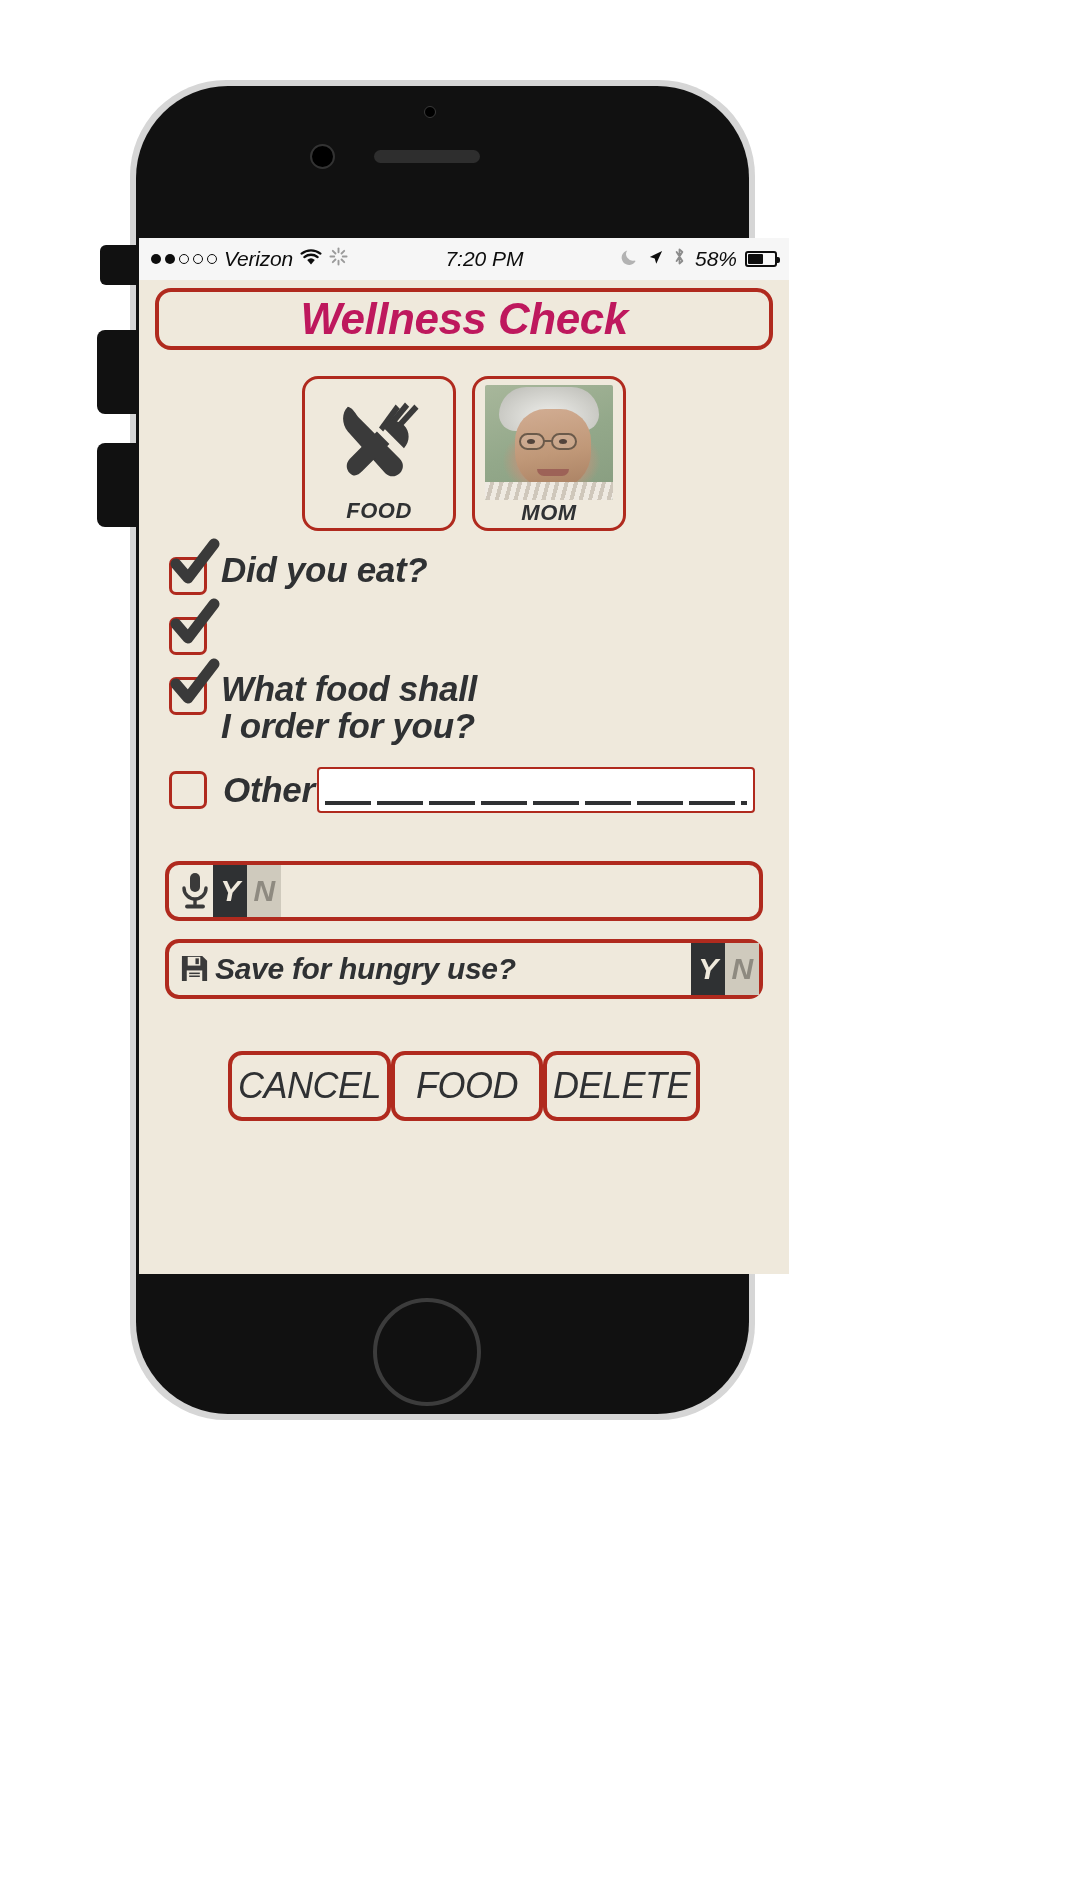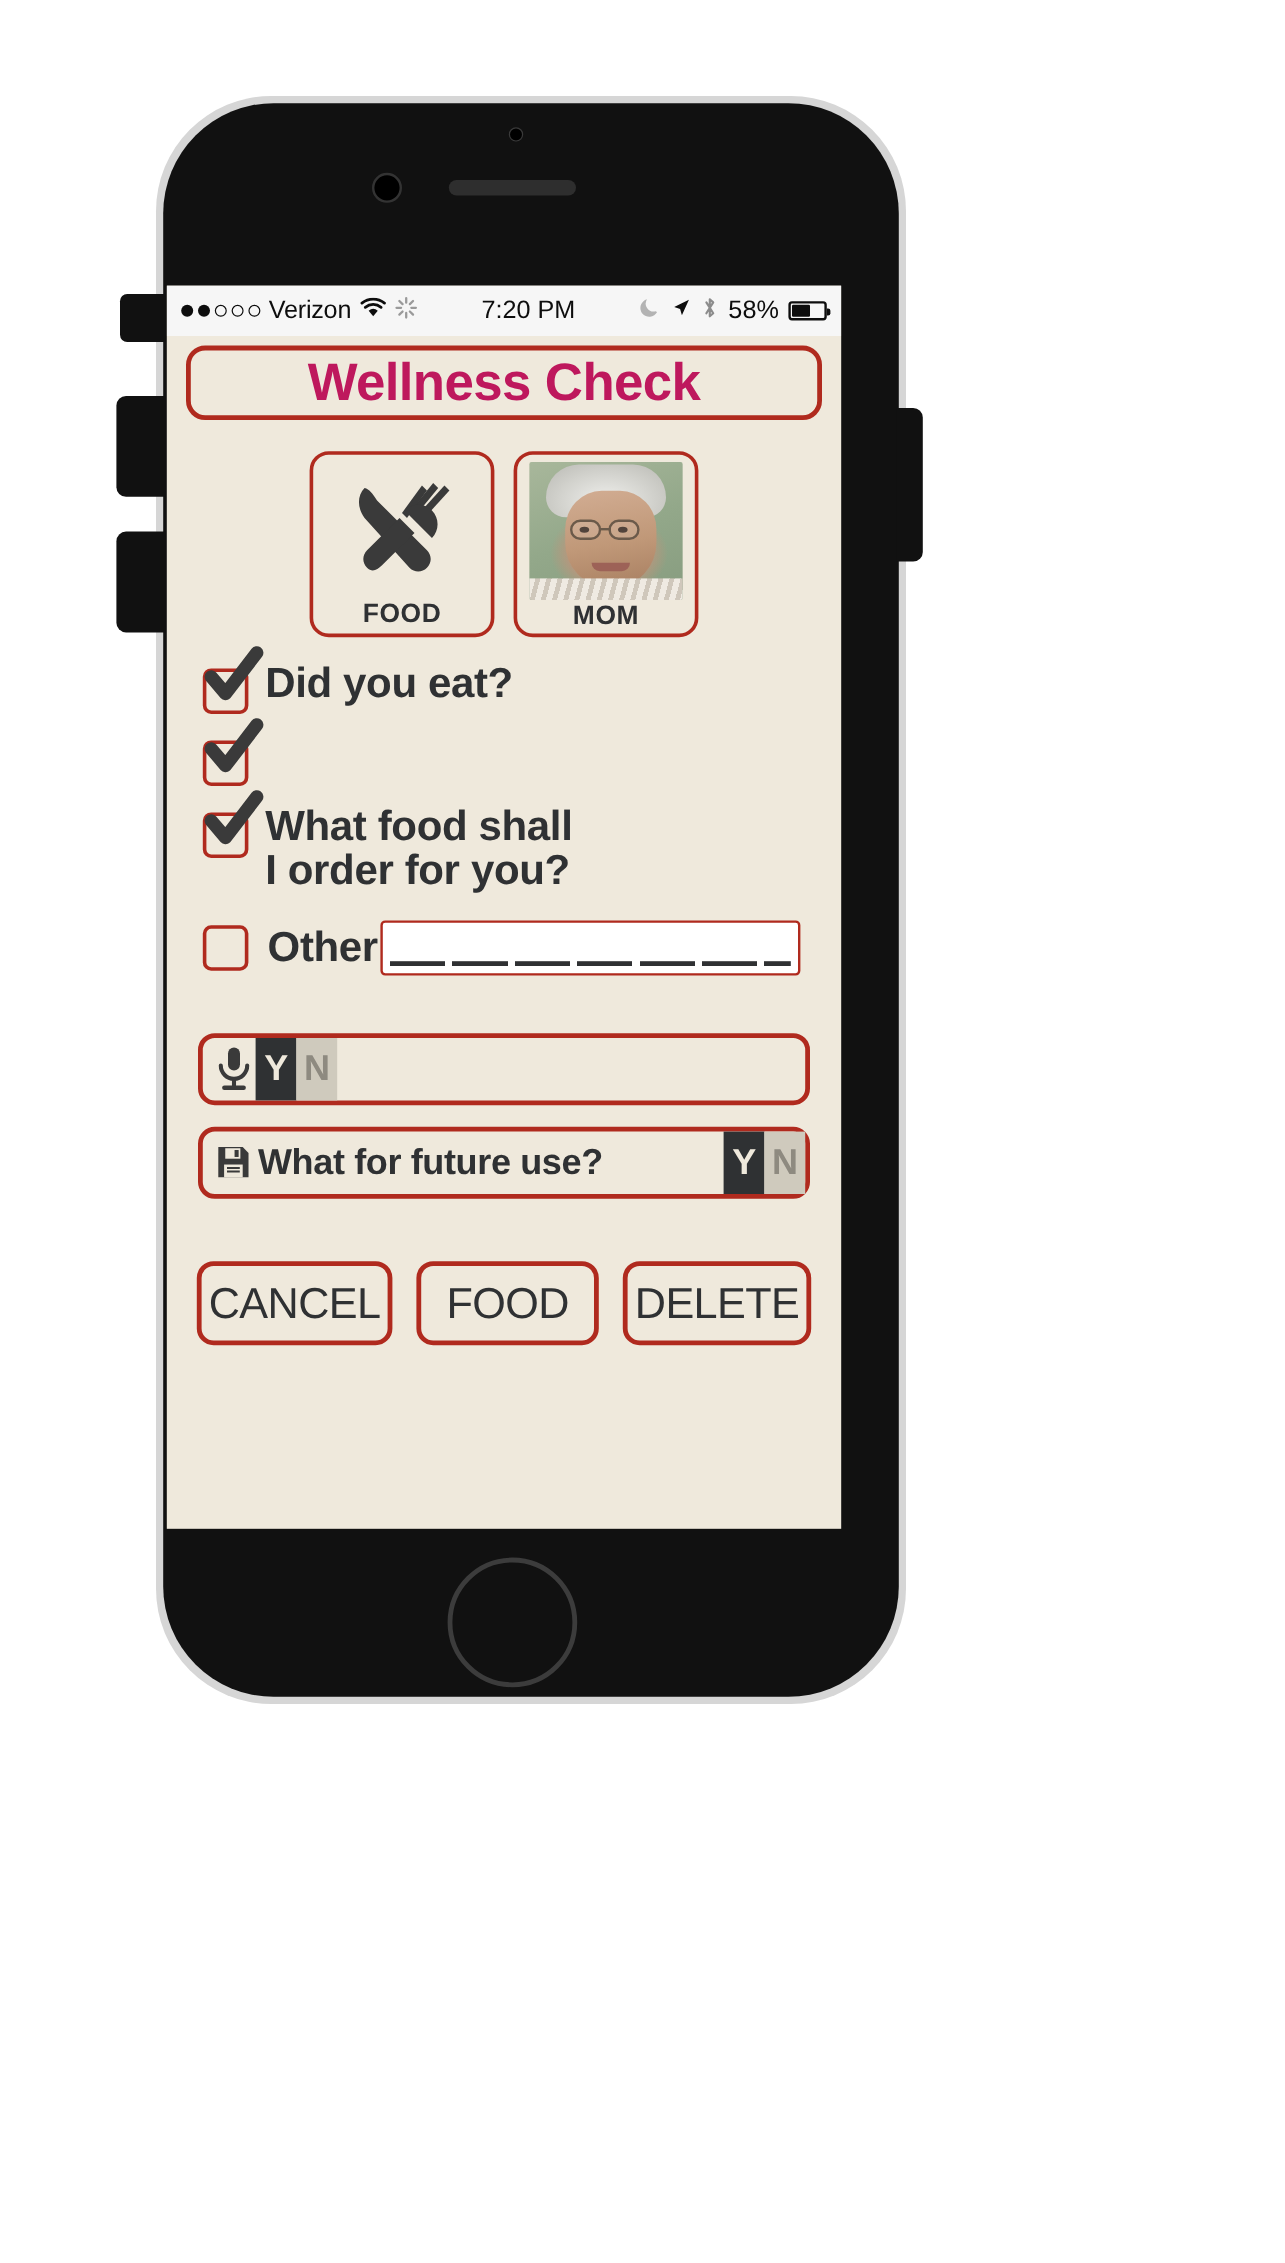--- a/index.html
+++ b/index.html
@@ -60,23 +60,24 @@
   .home-btn {
     position: absolute; left: 373px; top: 1298px;
     width: 108px; height: 108px; border-radius: 50%;
     border: 4px solid #3c3c3c; background: #111;
   }
 
   
   .screen {
     position: absolute;
     left: 139px; top: 238px;
-    width: 562px; height: 1036px;
+    width: 650px; height: 1036px;
     background: #efe9dc;
     overflow: hidden;
+    font-style: italic;
   }
 
   
   .statusbar {
     height: 42px; width: 100%;
     background: #f6f6f6;
     display: flex; align-items: center;
     padding: 0 12px;
     font-size: 21px;
     color: #0d0d0d;
@@ -224,21 +225,21 @@
   }
   .yn { display:flex; align-items:stretch; height: 100%; }
   .yn-btn {
     width: 34px; display:flex; align-items:center; justify-content:center;
     font-size: 30px; font-weight: 700; letter-spacing:-0.5px;
   }
   .yn-btn.on  { background: #2f3133; color: #efe9dc; }
   .yn-btn.off { background: #cfcabd; color: #8e8a80; }
 
   
-  .actions { display:flex; justify-content:center; gap: 20px; margin-top: 52px; }
+  .actions { display:flex; justify-content:center; gap: 0; margin-top: 52px; }
   .abtn {
     border: 4px solid #b02a1e; border-radius: 14px;
     padding: 10px 6px; min-width: 152px;
     display:flex; align-items:center; justify-content:center;
     font-size: 36px; color:#2f3133; font-weight:500; letter-spacing:-0.5px;
     background:#efe9dc;
   }
 </style>
 </head>
 <body>
@@ -426,21 +427,21 @@
           <span class="banner-icon">
             <svg width="31" height="31" viewBox="0 0 32 32">
               <path d="M3 3 h21 l5 5 v21 H3 Z" fill="#3a3a3a"></path>
               <rect x="9" y="4" width="13" height="9" fill="#efe9dc"></rect>
               <rect x="17" y="5.5" width="3.5" height="6" fill="#3a3a3a"></rect>
               <rect x="8" y="18" width="16" height="11" fill="#efe9dc"></rect>
               <line x1="10.5" y1="21" x2="21.5" y2="21" stroke="#3a3a3a" stroke-width="1.6"></line>
               <line x1="10.5" y1="24" x2="21.5" y2="24" stroke="#3a3a3a" stroke-width="1.6"></line>
             </svg>
           </span>
-          <span class="banner-text">What for future use?</span>
+          <span class="banner-text">Save for hungry use?</span>
           <span class="yn">
             <span class="yn-btn on">Y</span>
             <span class="yn-btn off">N</span>
           </span>
         </div>
 
       </div>
 
       <div class="actions">
         <div class="abtn">CANCEL</div>

